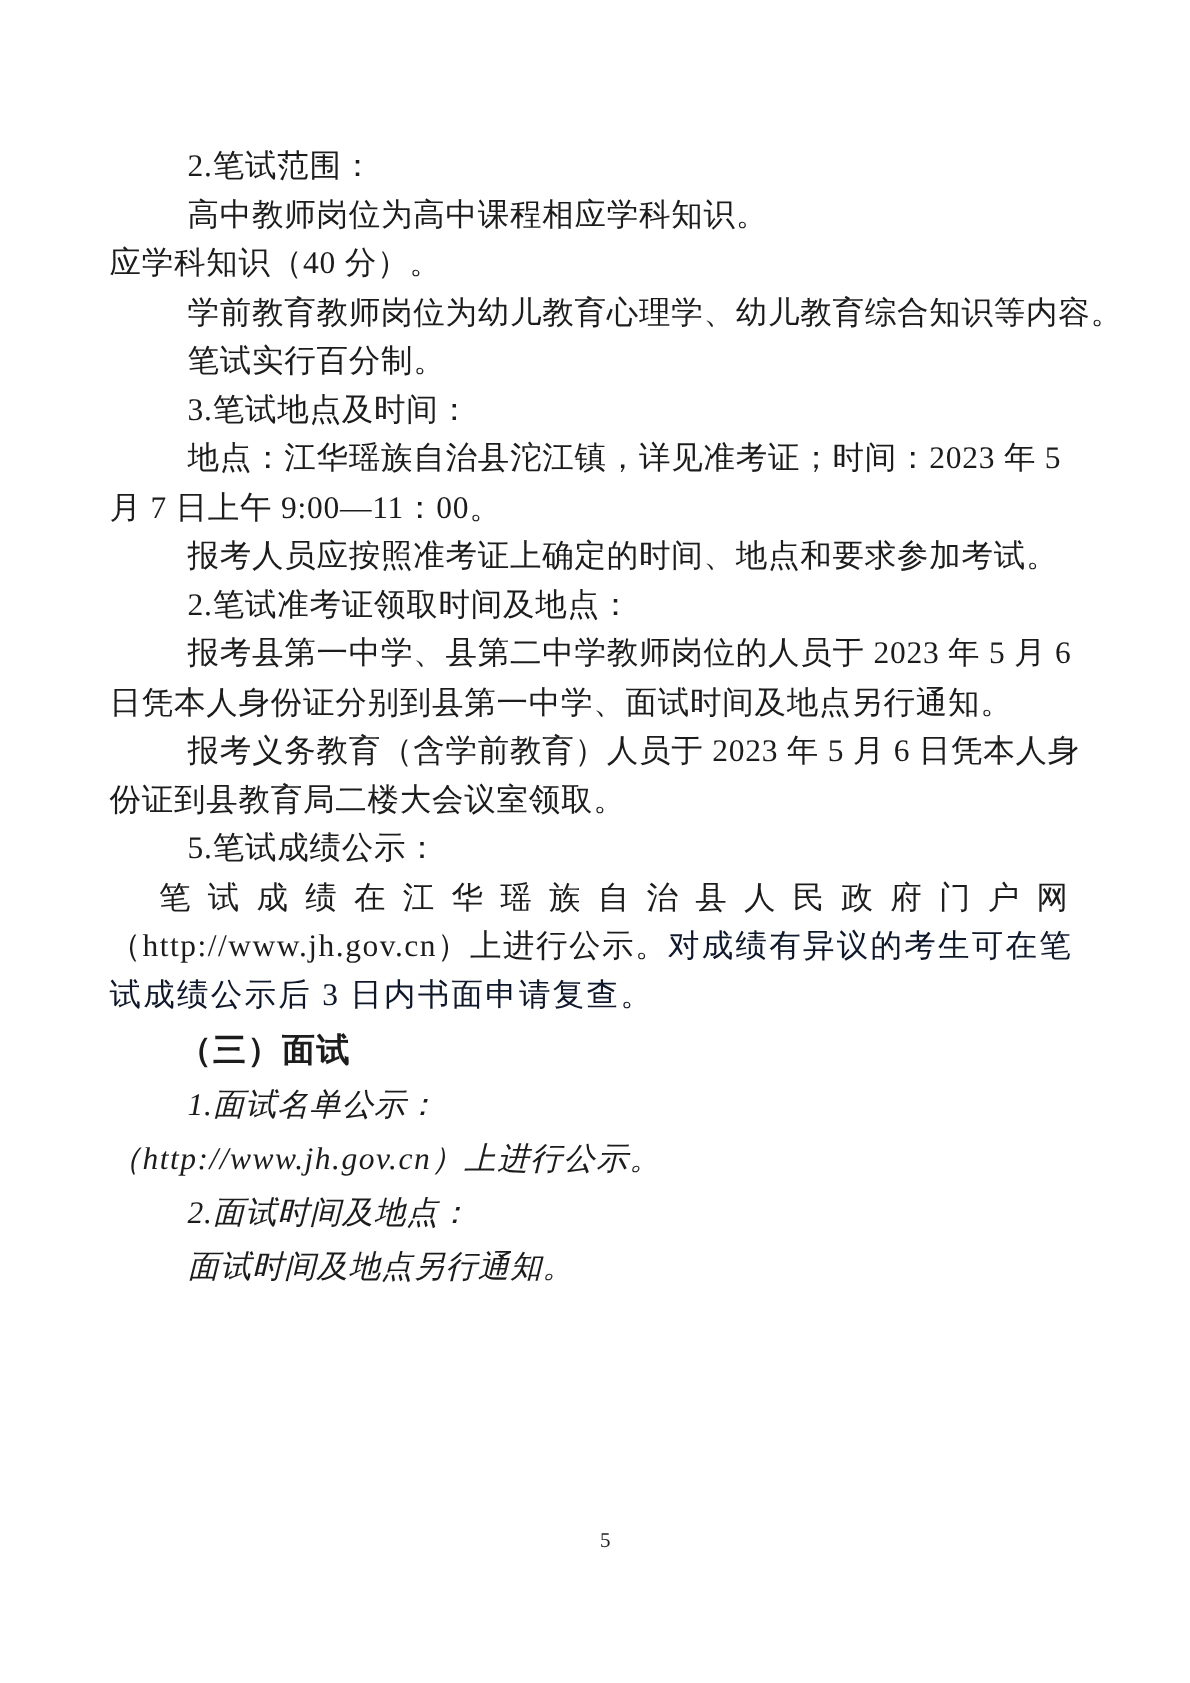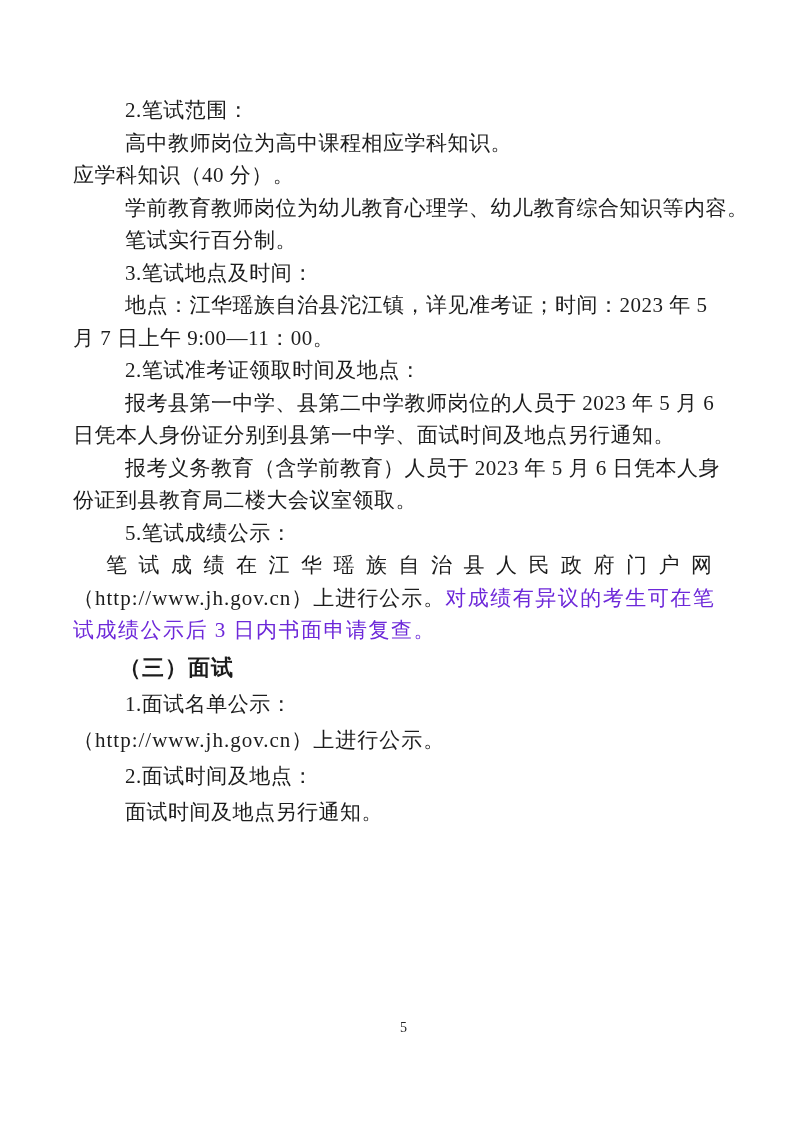--- a/index.html
+++ b/index.html
@@ -18,35 +18,35 @@
     font-family: "Liberation Serif", "DejaVu Serif", serif;
     color: #1c1c1c;
     margin-left: 44px;
   }
   .ln {
     font-size: 21px;
     line-height: 32.5px;
     white-space: nowrap;
     letter-spacing: 0.5px;
   }
-  .secB { line-height: 36px; }
+  .secB { line-height: 36px; font-style: italic; }
   .indent { padding-left: 52px; }
   .spread {
     padding-left: 33px;
     letter-spacing: 11.5px;
   }
   .heading {
     font-weight: bold;
     font-size: 22px;
     line-height: 36px;
     margin-top: 3px;
     padding-left: 46px;
     letter-spacing: 1px;
   }
-  .red { color: #6d28d9; }
+  .red { color: #0f172a; }
   .red-run { letter-spacing: 1.5px; }
   .url-run { letter-spacing: 1px; }
   .page-number {
     position: absolute;
     left: 0;
     right: 0;
     top: 1020px;
     text-align: center;
     font-size: 14px;
     color: #222222;
@@ -58,20 +58,21 @@
 <div class="page">
 
   <div class="ln indent">2.笔试范围：</div>
   <div class="ln indent">高中教师岗位为高中课程相应学科知识。</div>
   <div class="ln">应学科知识（40 分）。</div>
   <div class="ln indent">学前教育教师岗位为幼儿教育心理学、幼儿教育综合知识等内容。</div>
   <div class="ln indent">笔试实行百分制。</div>
   <div class="ln indent">3.笔试地点及时间：</div>
   <div class="ln indent">地点：江华瑶族自治县沱江镇，详见准考证；时间：2023 年 5</div>
   <div class="ln">月 7 日上午 9:00—11：00。</div>
+  <div class="ln indent">报考人员应按照准考证上确定的时间、地点和要求参加考试。</div>
   <div class="ln indent">2.笔试准考证领取时间及地点：</div>
   <div class="ln indent">报考县第一中学、县第二中学教师岗位的人员于 2023 年 5 月 6</div>
   <div class="ln">日凭本人身份证分别到县第一中学、面试时间及地点另行通知。</div>
   <div class="ln indent">报考义务教育（含学前教育）人员于 2023 年 5 月 6 日凭本人身</div>
   <div class="ln">份证到县教育局二楼大会议室领取。</div>
   <div class="ln indent">5.笔试成绩公示：</div>
   <div class="ln spread">笔试成绩在江华瑶族自治县人民政府门户网</div>
   <div class="ln"><span class="url-run">（http://www.jh.gov.cn）上进行公示。</span><span class="red red-run">对成绩有异议的考生可在笔</span></div>
   <div class="ln red red-run">试成绩公示后 3 日内书面申请复查。</div>
 

